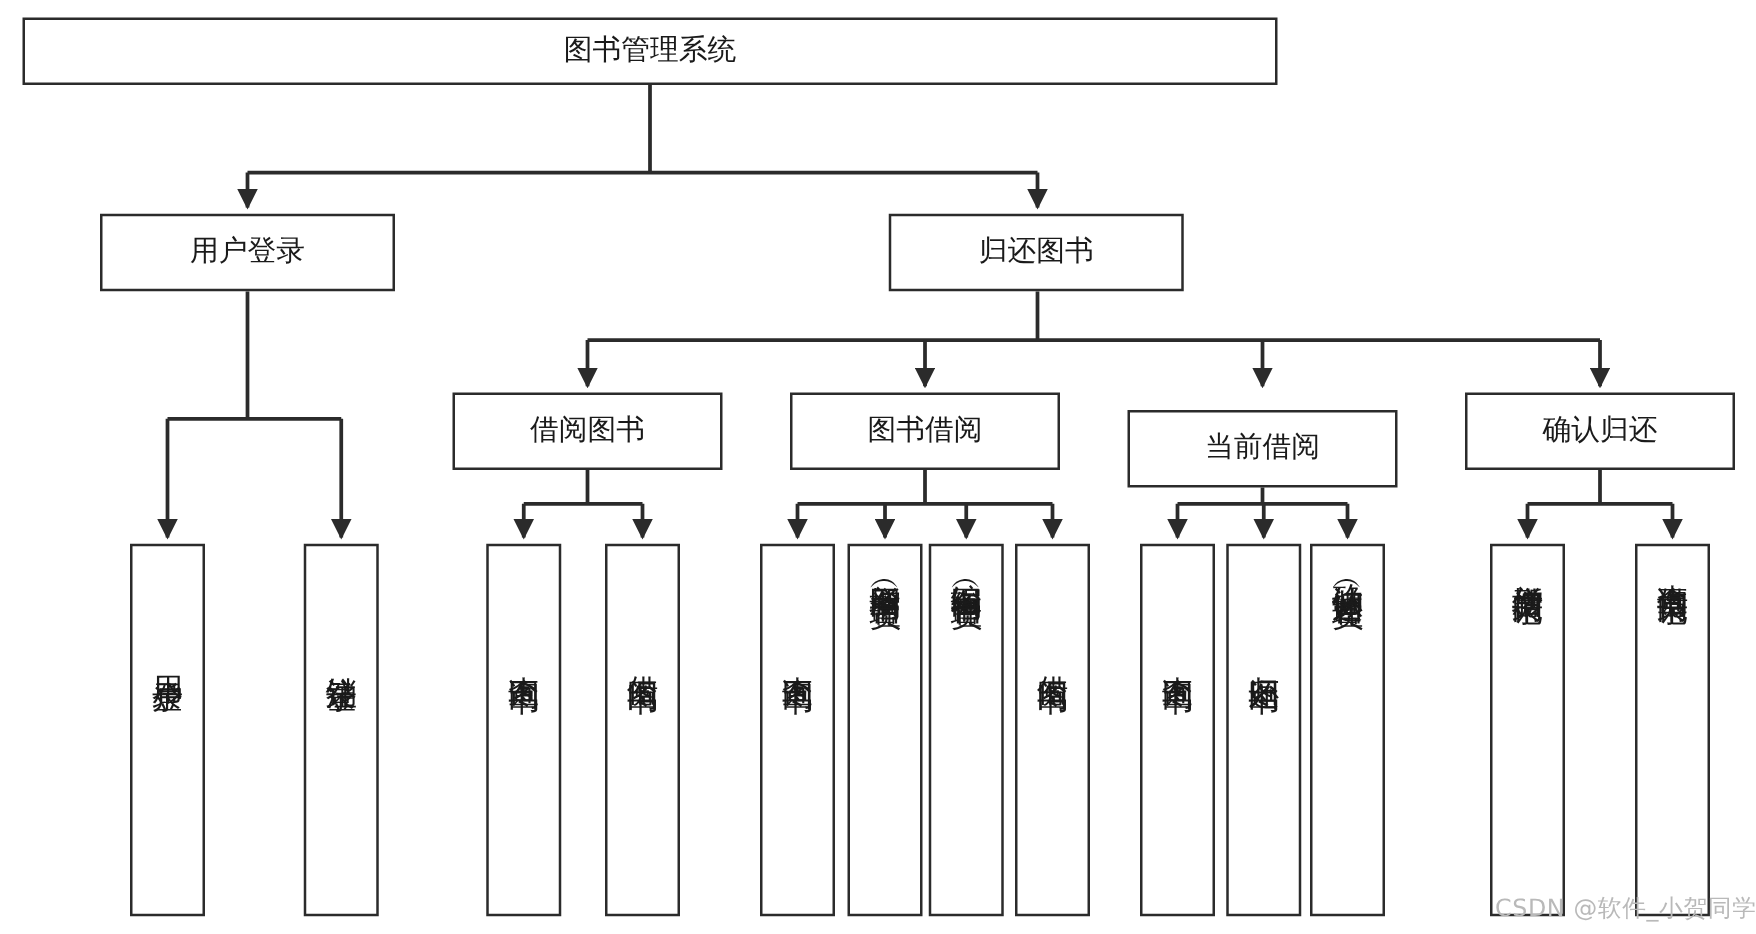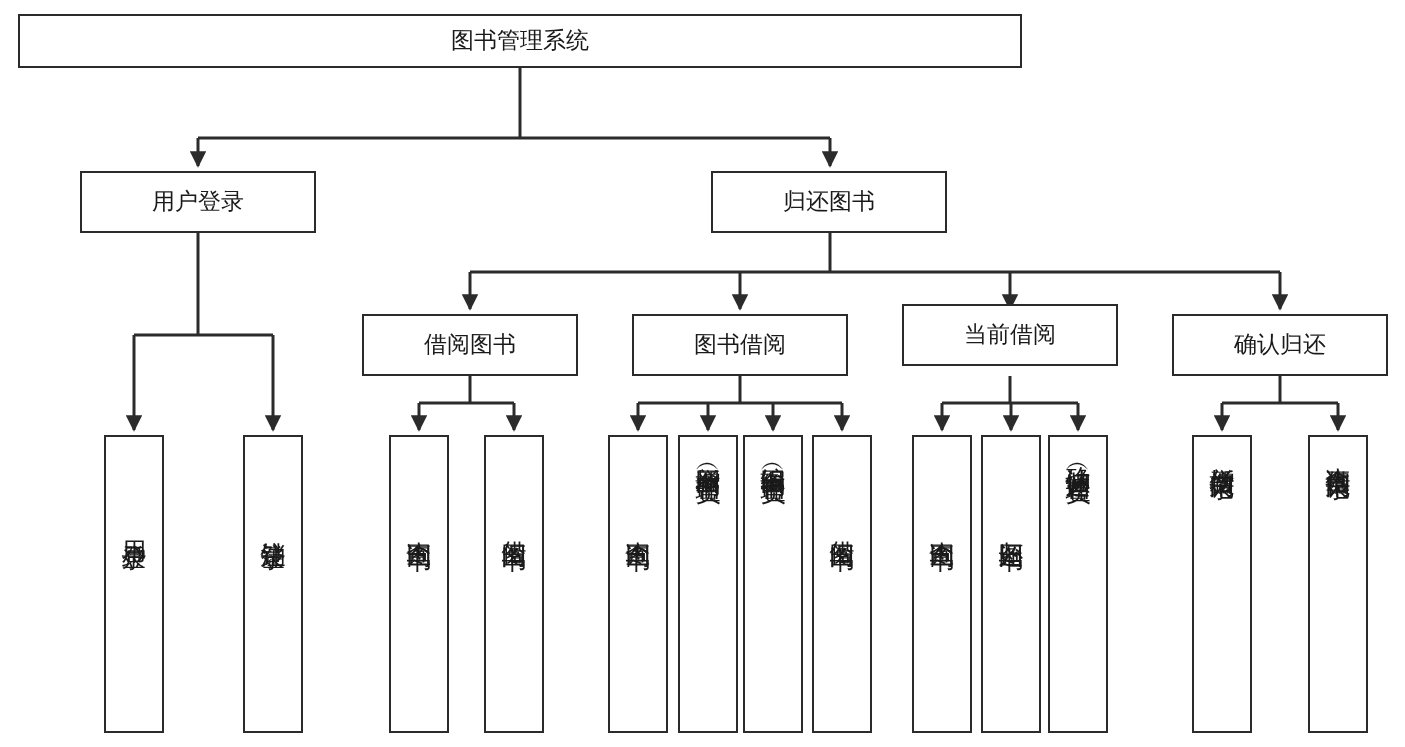--- a/index.html
+++ b/index.html
@@ -146,21 +146,21 @@
   <div class="node horiz" style="left:711px; top:171px; width:236px; height:62px;">
     <span class="label">归还图书</span>
   </div>
 
   <div class="node horiz" style="left:362px; top:314px; width:216px; height:62px;">
     <span class="label">借阅图书</span>
   </div>
   <div class="node horiz" style="left:632px; top:314px; width:216px; height:62px;">
     <span class="label">图书借阅</span>
   </div>
-  <div class="node horiz" style="left:902px; top:304px; width:216px; height:62px;">
+  <div class="node horiz" style="left:902px; top:328px; width:216px; height:62px;">
     <span class="label">当前借阅</span>
   </div>
   <div class="node horiz" style="left:1172px; top:314px; width:216px; height:62px;">
     <span class="label">确认归还</span>
   </div>
 
   <div class="node vert mid" style="left:104px; top:435px; width:60px; height:298px;">
     <span class="label">用户登录</span>
   </div>
   <div class="node vert mid" style="left:243px; top:435px; width:60px; height:298px;">
@@ -197,14 +197,15 @@
     <span class="label">确认归还（管理员）</span>
   </div>
 
   <div class="node vert tall" style="left:1192px; top:435px; width:60px; height:298px;">
     <span class="label">新增借阅记录</span>
   </div>
   <div class="node vert tall" style="left:1308px; top:435px; width:60px; height:298px;">
     <span class="label">查询借阅记录</span>
   </div>
 
+  <div class="watermark">CSDN @软件_小贺同学</div>
 
 </div>
 
 </body></html>

